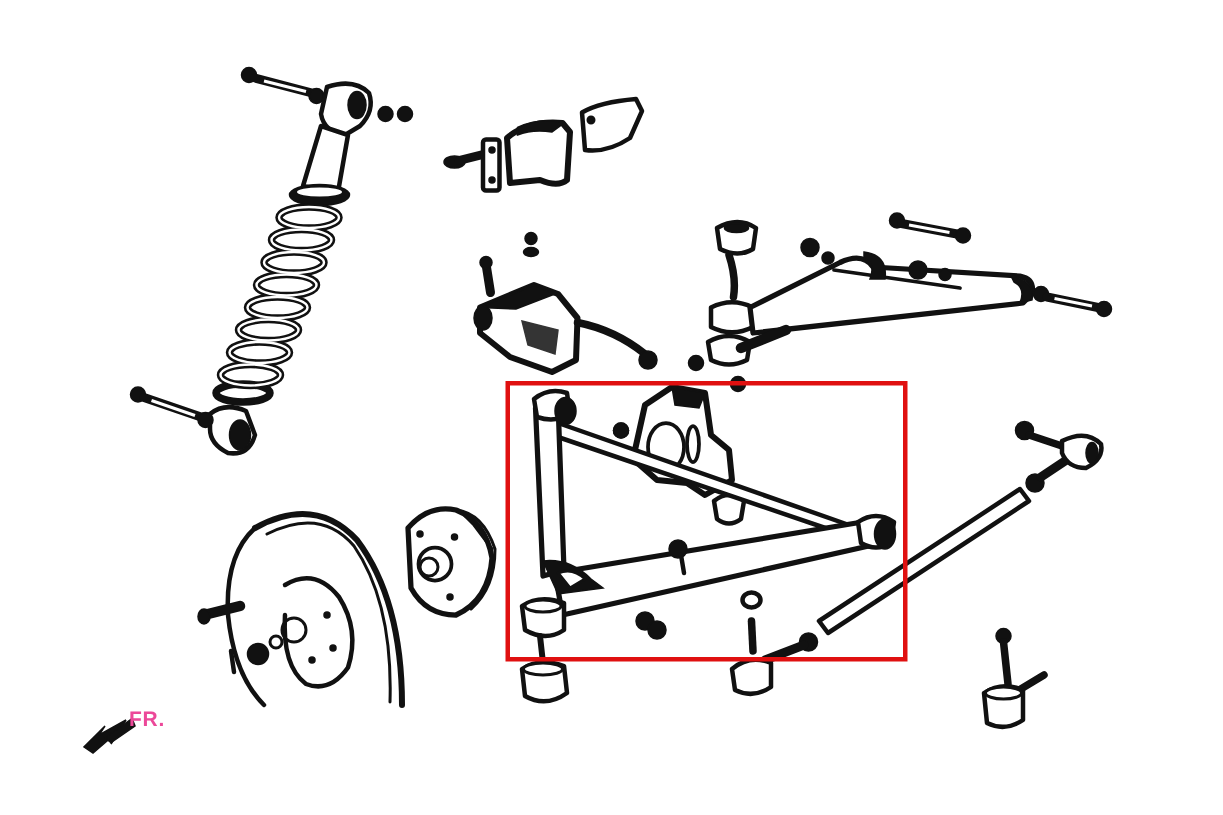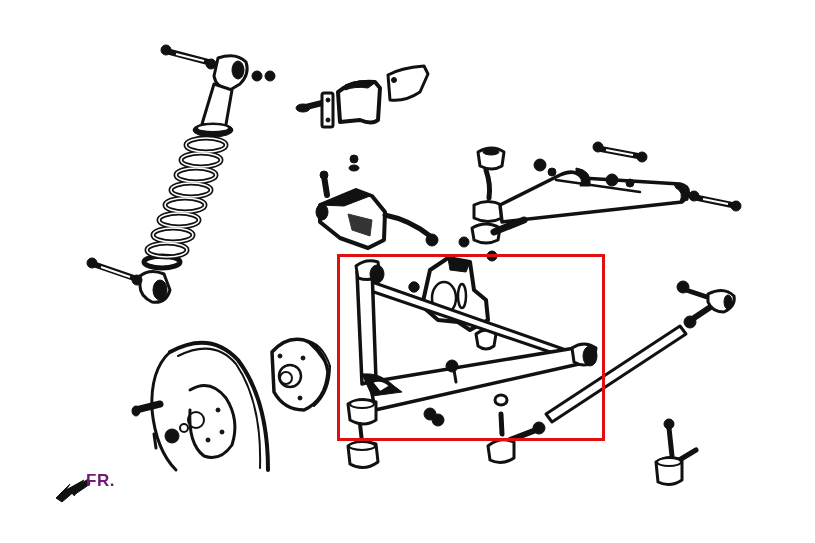--- a/index.html
+++ b/index.html
@@ -2,22 +2,22 @@
 <html><head>
 <meta charset="utf-8">
 <style>
   html, body { margin: 0; padding: 0; background: #ffffff; }
   body { width: 815px; height: 543px; overflow: hidden; position: relative;
          font-family: "Liberation Sans", sans-serif; }
   #stage { position: absolute; left: 0; top: 0; width: 815px; height: 543px; }
   .ink { fill: none; stroke: #111; stroke-linecap: round; stroke-linejoin: round; }
   .solid { fill: #111; stroke: #111; }
   .white { fill: #fff; stroke: #111; stroke-linejoin: round; }
-  #fr-label { position: absolute; left: 86px; top: 471px; font-size: 17px; font-weight: bold;
-              color: #701a75; letter-spacing: 0.5px; }
+  #fr-label { position: absolute; left: 86px; top: 471px; font-size: 14px; font-weight: bold;
+              color: #ec4899; letter-spacing: 0.5px; }
   #highlight-box { position: absolute; box-sizing: border-box; }
 </style>
 </head>
 <body>
 
 <div id="stage">
 <svg width="815" height="543" viewBox="0 0 815 543" xmlns="http://www.w3.org/2000/svg">
 
   <g>
 

